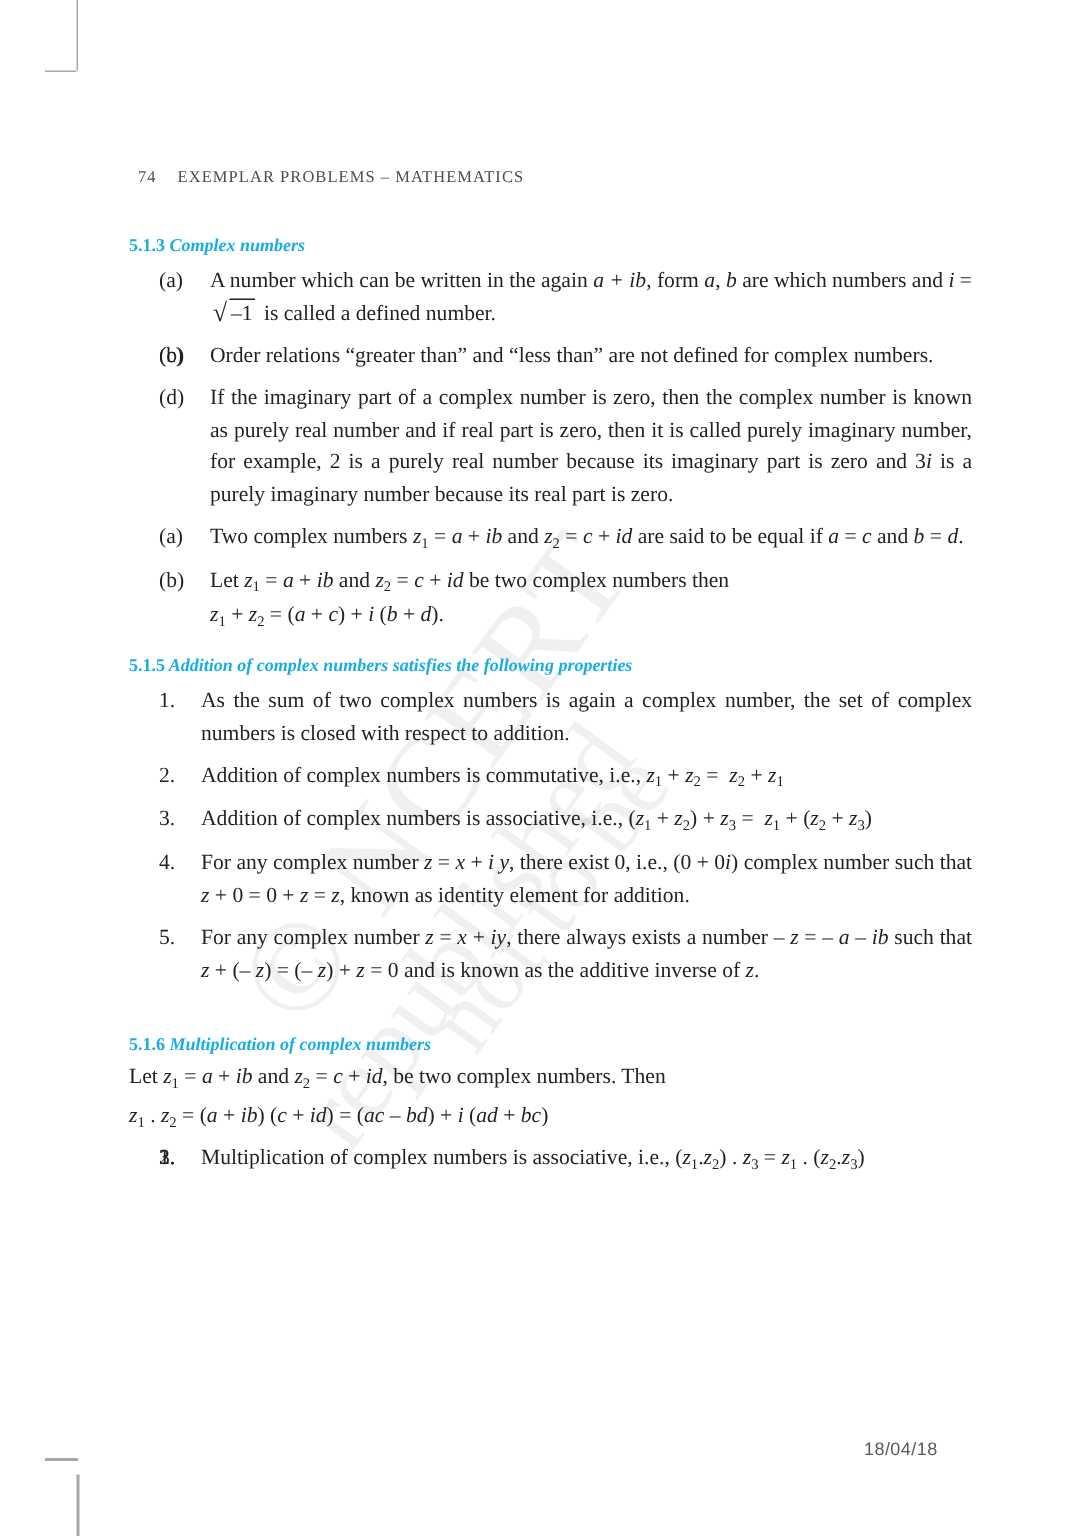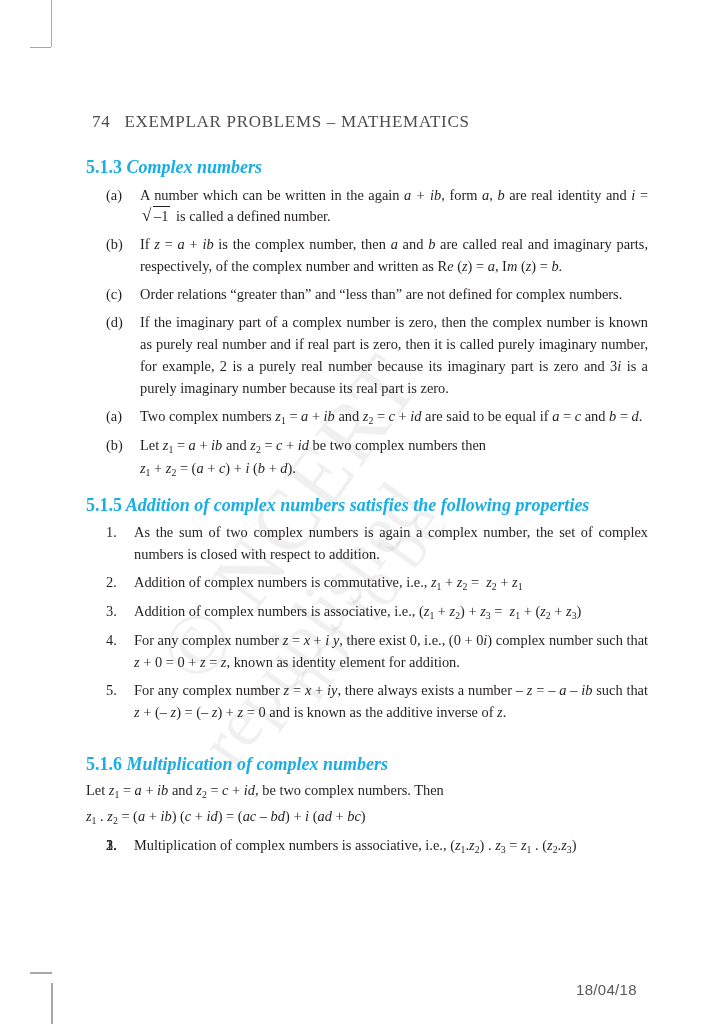--- a/index.html
+++ b/index.html
@@ -82,38 +82,38 @@
   
   .page {
     position: absolute;
     left: 0; top: 0;
     width: 717px; height: 1024px;
     z-index: 10;
   }
   .header {
     position: absolute;
     left: 92px; top: 112px;
-    font-size: 17px;
+    font-size: 11px;
     letter-spacing: 0.7px;
     color: #4d4d4f;
     font-family: "Liberation Serif", serif;
   }
   .header .pgnum { margin-right: 14px; }
 
   .content {
     position: absolute;
     left: 86px; top: 156px;
     width: 562px;
   }
 
   h2.sec {
     margin: 0;
     padding: 0;
     color: #18ade4;
-    font-size: 18px;
+    font-size: 12px;
     font-weight: bold;
     font-style: italic;
     font-family: "Liberation Serif", serif;
     line-height: 1.25;
   }
   h2.sec .num { font-style: normal; }
   .li {
     position: relative;
     padding-left: 54px;
     font-size: 14.4px;
@@ -161,22 +161,22 @@
   }
   .sqrt .rad-body {
     border-top: 1px solid #231f20;
     padding: 0 2px 0 1px;
     display: inline-block;
     line-height: 1.3;
   }
 
   .footer-date {
     position: absolute;
-    left: 576px; top: 981px;
-    font-size: 15px;
+    left: 576px; top: 959px;
+    font-size: 12px;
     color: #58595b;
     font-family: "Liberation Sans", sans-serif;
     letter-spacing: 0.3px;
   }
 </style>
 </head>
 <body>
 
 <div class="crop-v-top"></div>
 <div class="crop-h-top"></div>
@@ -197,26 +197,25 @@
 
   <div class="content">
 
     <h2 class="sec">
       <span class="num">5.1.3</span>
       <span>Complex numbers</span>
     </h2>
 
     <div class="li">
       <span class="marker">(a)</span>
-      <span><span>A number which can be written in the again </span><i>a + ib</i><span>, form </span><i>a</i><span>, </span><i>b</i><span> are real identity and </span><i>i</i><span> = </span><span class="sqrt"><span class="radical">√</span><span class="rad-body">–1</span></span><span> is called a defined number.</span></span>
+      <span><span>A number which can be written in the again </span><i>a + ib</i><span>, form </span><i>a</i><span>, </span><i>b</i><span> are which numbers and </span><i>i</i><span> = </span><span class="sqrt"><span class="radical">√</span><span class="rad-body">–1</span></span><span> is called a defined number.</span></span>
     </div>
 
     <div class="li">
       <span class="marker">(b)</span>
-      <span>If <i>z</i> = <i>a</i> + <i>ib</i> is the complex number, then <i>a</i> and <i>b</i> are called real and imaginary parts, respectively, of the complex number and written as R<i>e</i> (<i>z</i>) = <i>a</i>, I<i>m</i> (<i>z</i>) = <i>b</i>.</span>
     </div>
 
     <div class="li">
       <span class="marker">(c)</span>
       <span>Order relations “greater than” and “less than” are not defined for complex numbers.</span>
     </div>
 
     <div class="li">
       <span class="marker">(d)</span>
       <span>If the imaginary part of a complex number is zero, then the complex number is known as purely real number and if real part is zero, then it is called purely imaginary number, for example, 2 is a purely real number because its imaginary part is zero and 3<i>i</i> is a purely imaginary number because its real part is zero.</span>

